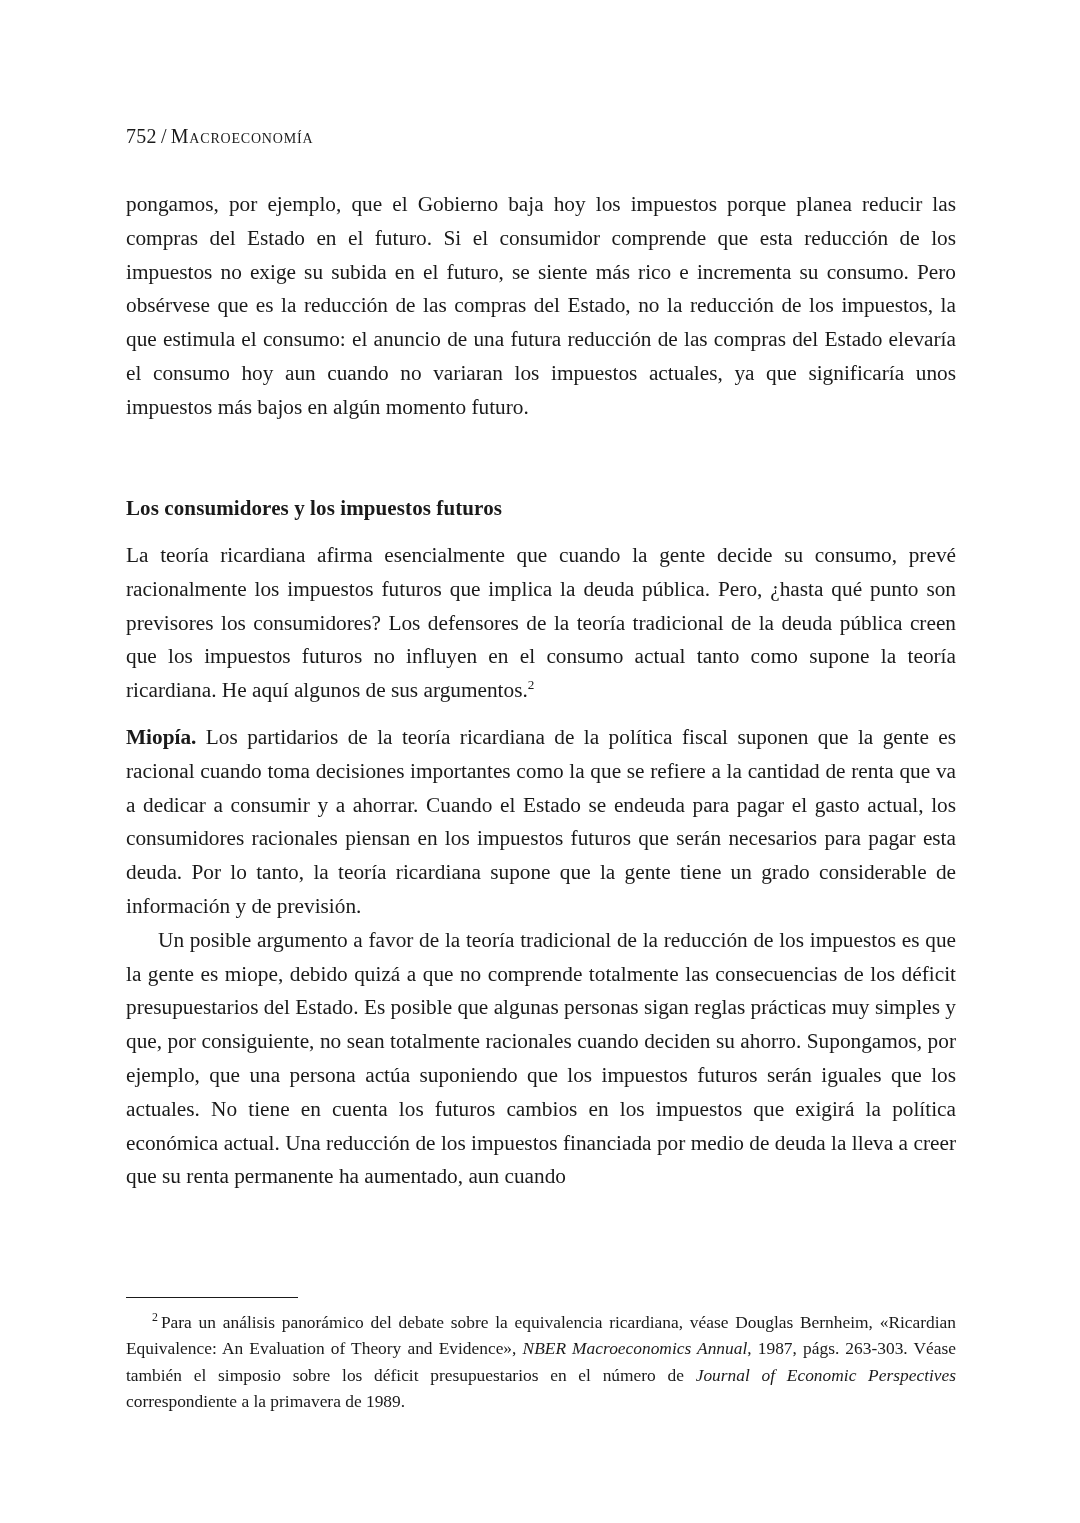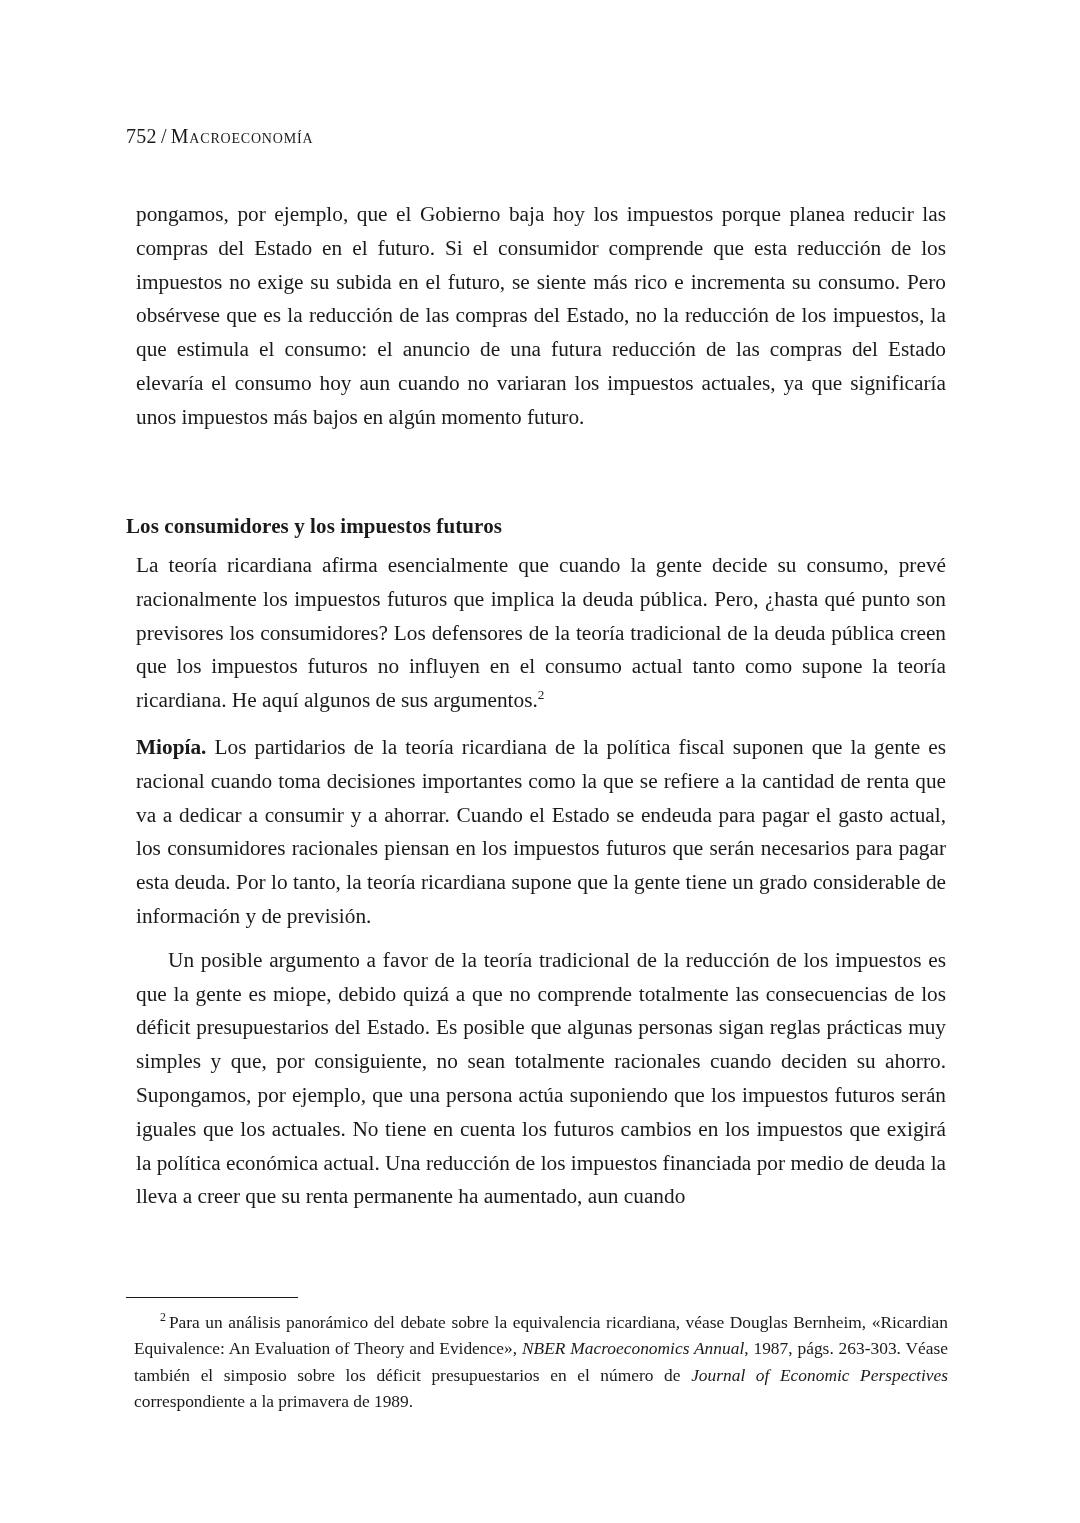--- a/index.html
+++ b/index.html
@@ -46,21 +46,21 @@
     left: 126px;
     width: 830px;
     font-size: 21.3px;
     line-height: 33.8px;
     text-align: justify;
     text-justify: inter-word;
     hyphens: none;
   }
 
   .body-block p {
-    margin: 10px;
+    margin: 0;
   }
   .indent-first {
     text-indent: 32px;
   }
 
   .bold-lead {
     font-weight: bold;
   }
 
   sup.fn-ref {
@@ -70,41 +70,40 @@
   }
 
   
   .section-heading {
     position: absolute;
     left: 126px;
     font-size: 21px;
     font-weight: bold;
     line-height: 30px;
     letter-spacing: 0.1px;
-    margin-top: 18px;
   }
 
   
   .footnote-area {
     position: absolute;
     left: 126px;
     width: 830px;
   }
   .footnote-rule {
     width: 172px;
     height: 0;
     border-top: 1.6px solid #1a1a1a;
     margin: 0 0 11px 0;
   }
   .footnote-text {
     font-size: 17.4px;
     line-height: 26.3px;
     text-align: justify;
     text-justify: inter-word;
-    margin: 8px;
+    margin: 0;
     text-indent: 26px;
   }
   .footnote-text sup.fn-num {
     font-size: 0.68em;
     vertical-align: super;
     line-height: 0;
     margin-right: 3px;
   }
   .it { font-style: italic; }
 </style>

